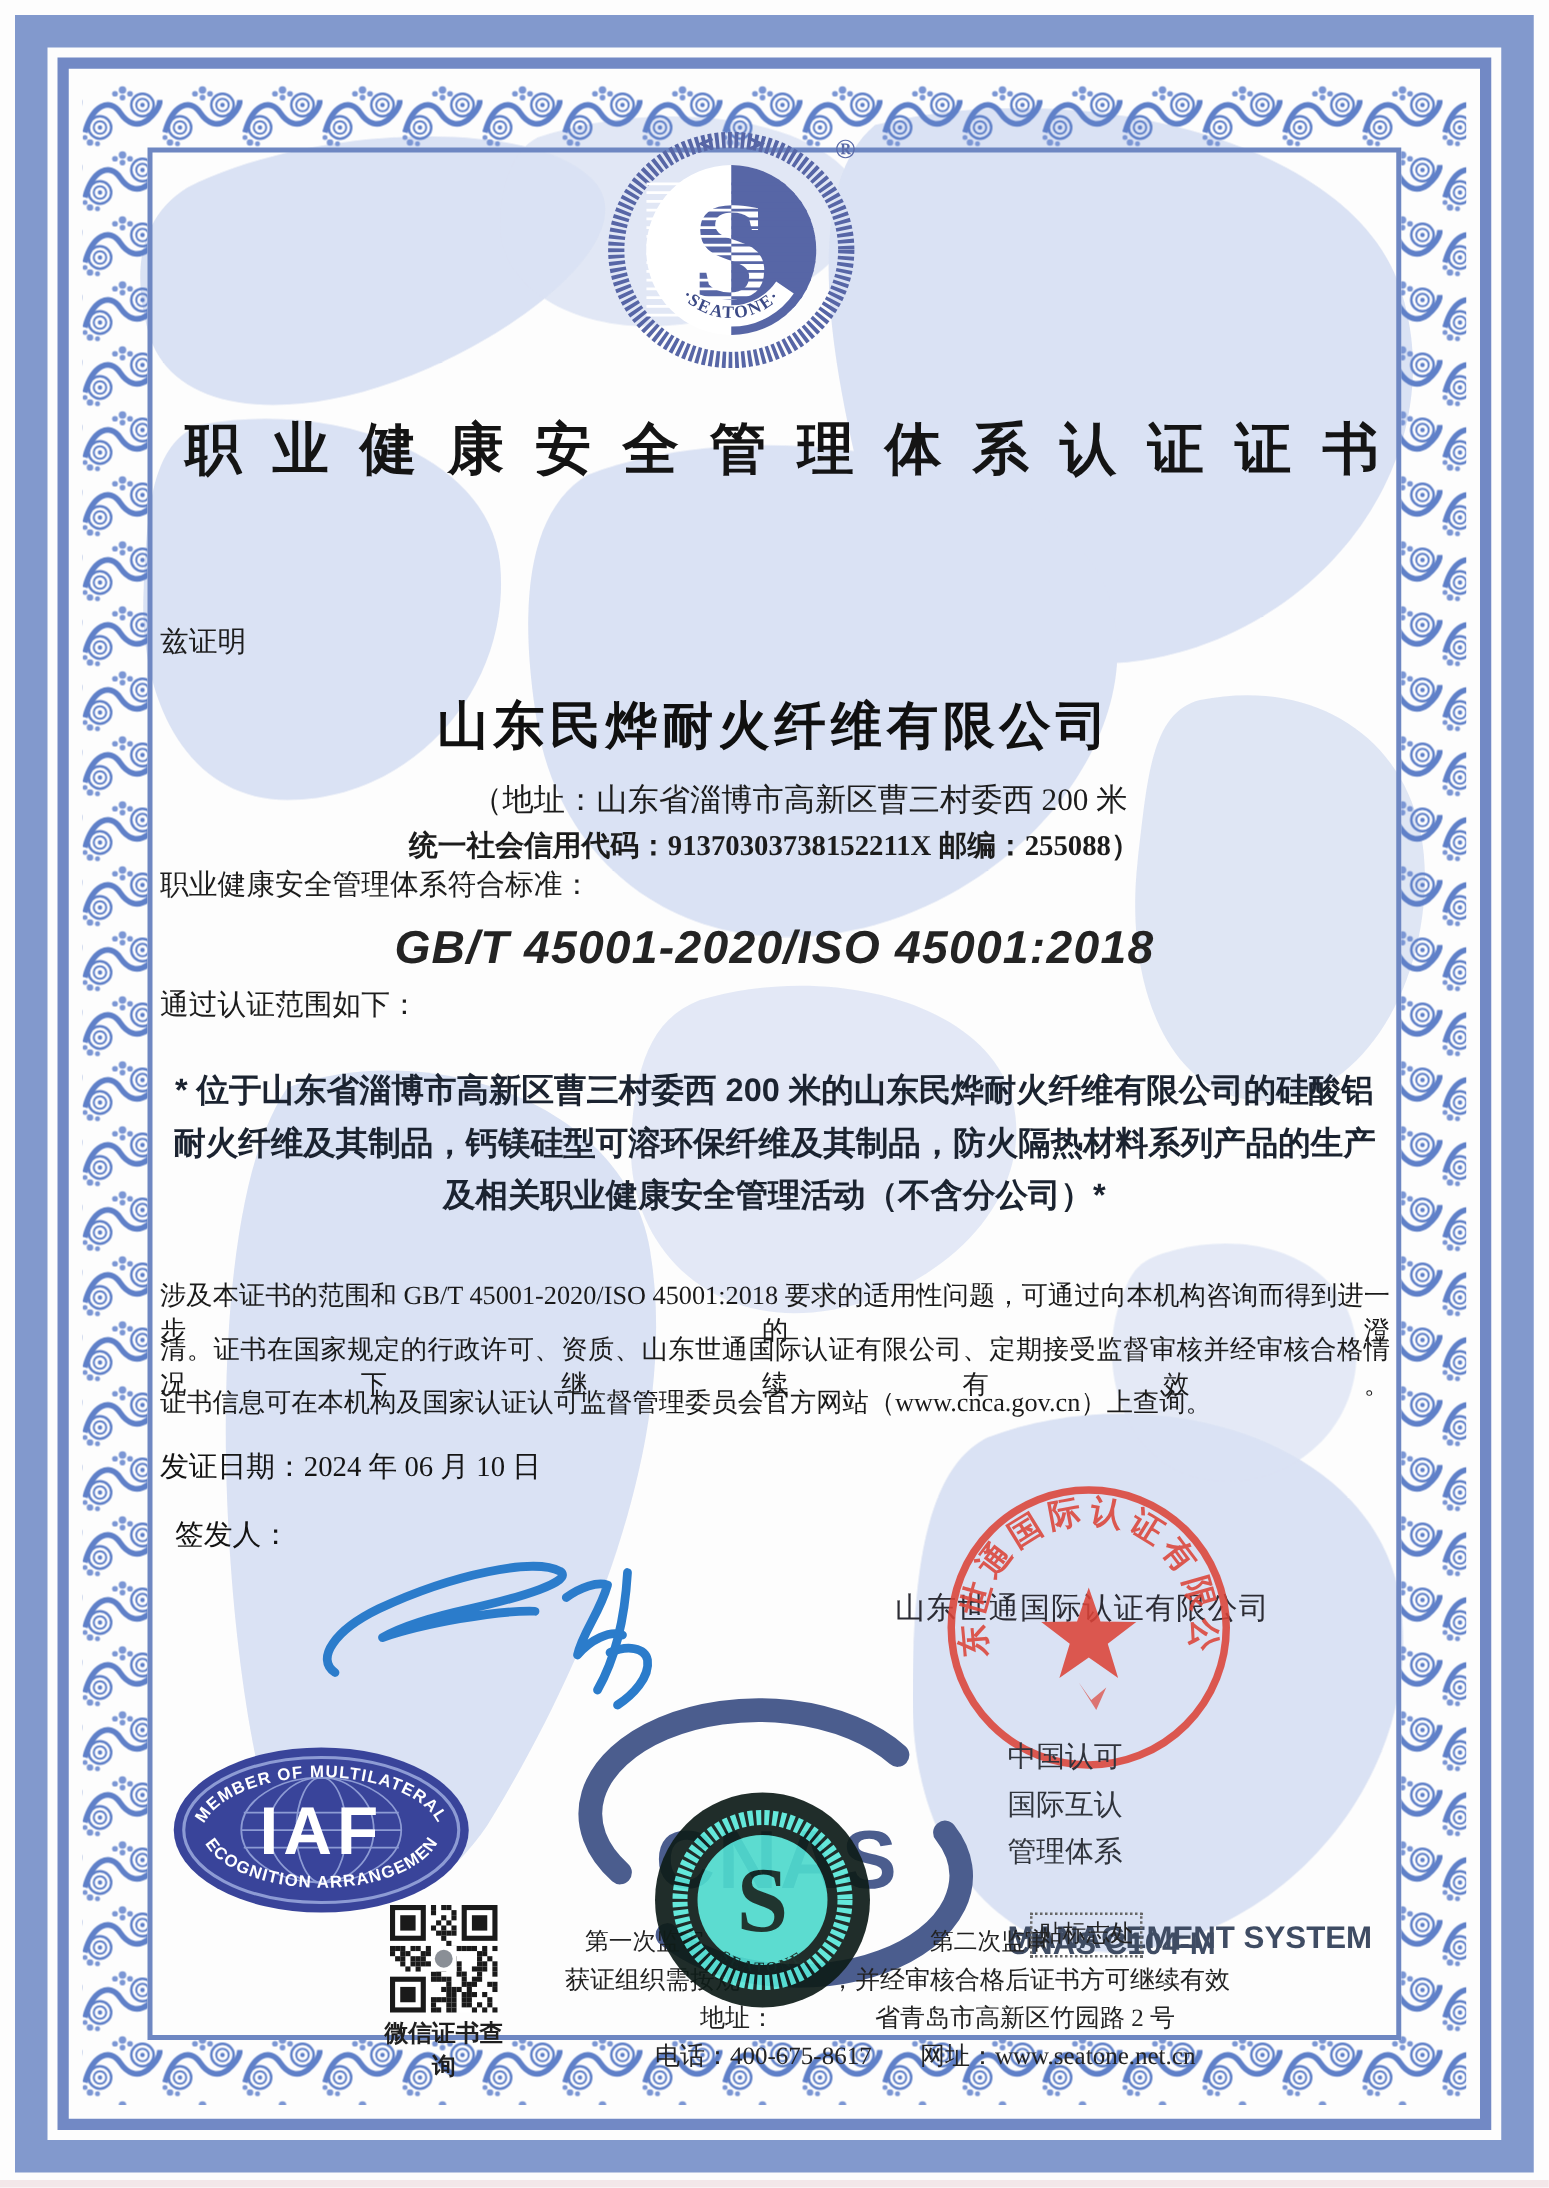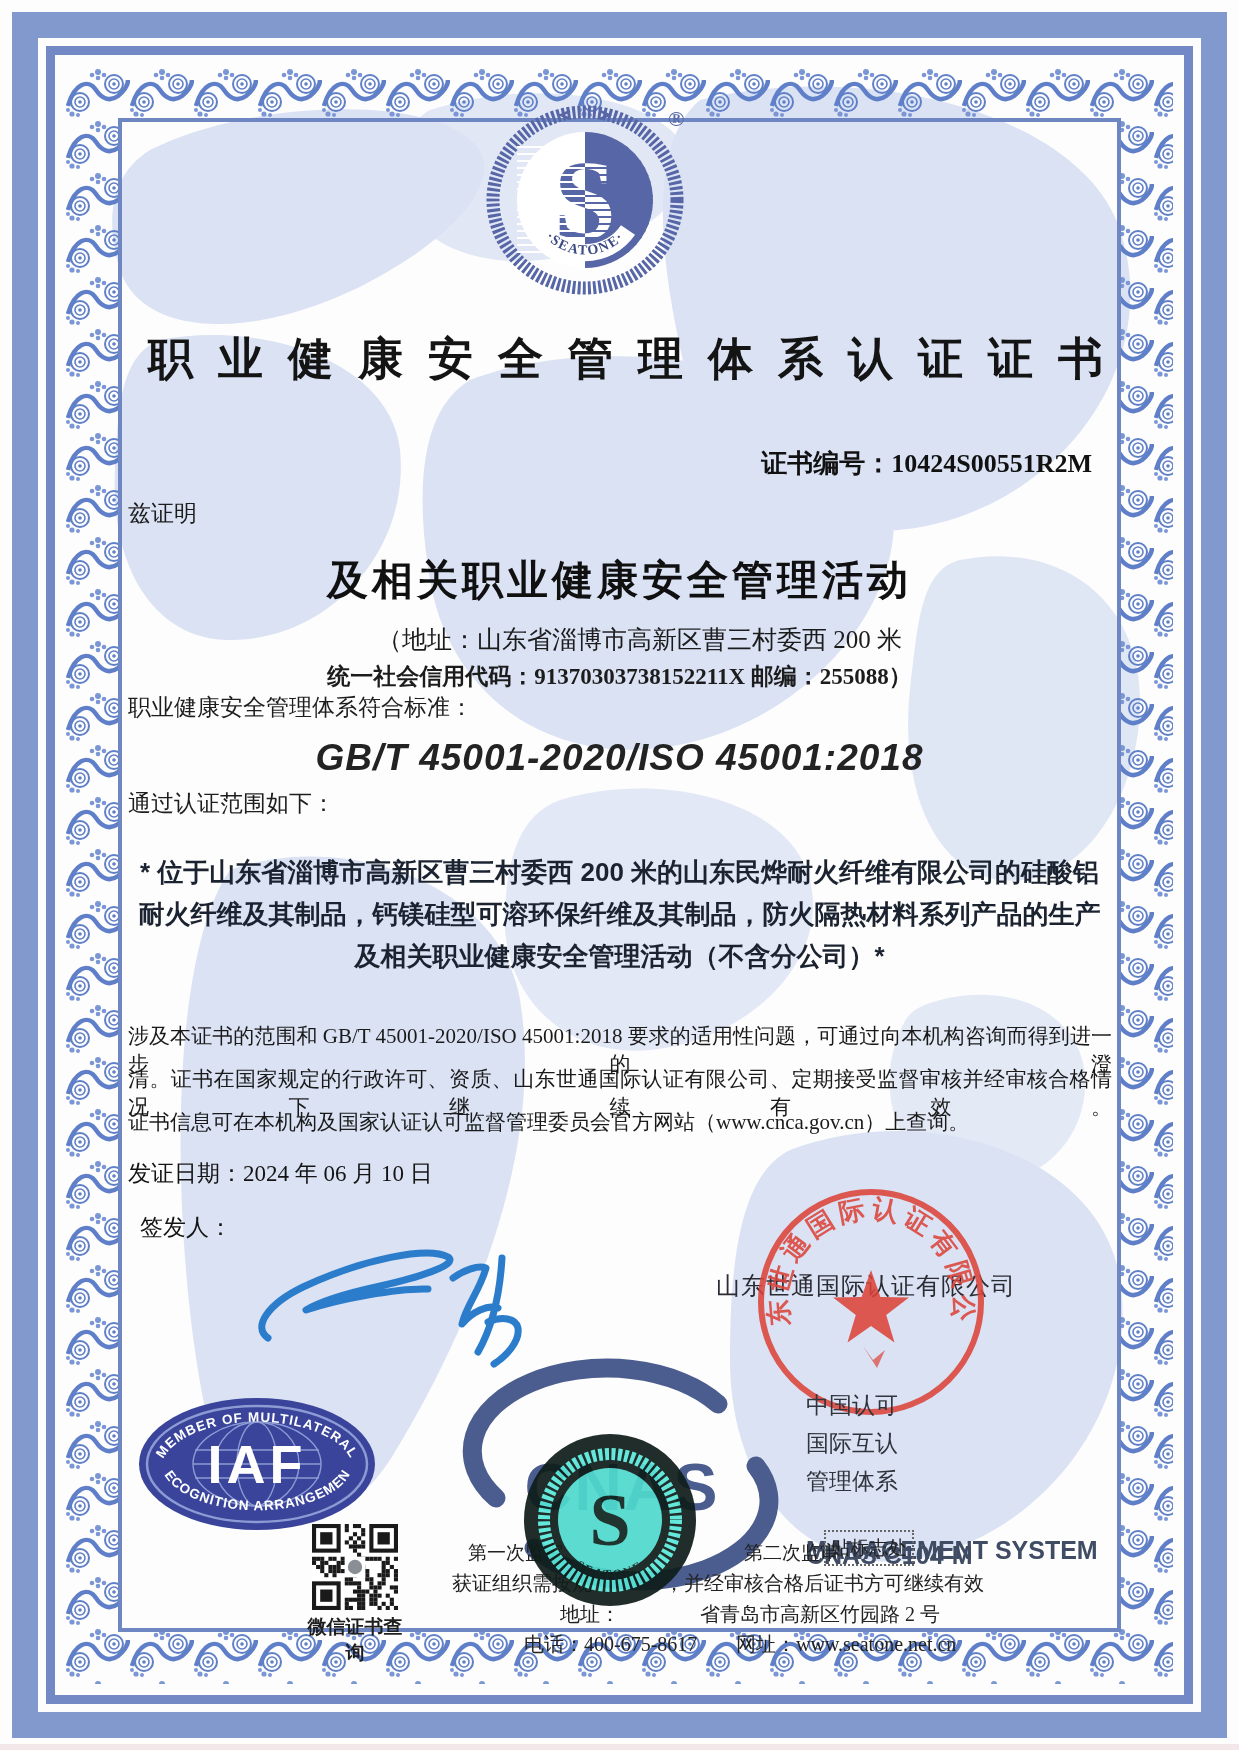--- a/index.html
+++ b/index.html
@@ -115,24 +115,23 @@
         <path id="seatArc" d="M68,133 A55,55 0 0 0 162,133" fill="none"></path>
       </defs>
     <text font-size="14" font-weight="bold" fill="#3c4a86" letter-spacing="1.5">
       <textPath href="#seatArc" startOffset="50%" text-anchor="middle">·SEATONE·</textPath>
     </text>
     <path d="M100,16 l-9,4 l9,4 M130,16 l9,4 l-9,4" stroke="#5766a6" stroke-width="2.5" fill="none"></path>
   </svg>
   <div class="reg-mark">®</div>
 
   <div class="centerline title">职业健康安全管理体系认证证书</div>
-  <div class="certno">证书编号：10424S00551R2M</div>
   <div class="label-left" style="top:498px;">兹证明</div>
 
-  <div class="centerline company">及相关职业健康安全管理活动</div>
+  <div class="centerline company">山东民烨耐火纤维有限公司</div>
   <div class="centerline addr">（地址：山东省淄博市高新区曹三村委西 200 米</div>
   <div class="centerline credit">统一社会信用代码：91370303738152211X 邮编：255088）</div>
 
   <div class="label-left" style="top:692px;">职业健康安全管理体系符合标准：</div>
   <div class="centerline standard sans">GB/T 45001-2020/ISO 45001:2018</div>
   <div class="label-left" style="top:788px;">通过认证范围如下：</div>
 
   <div class="centerline scopeline sans" style="top:842px;">* 位于山东省淄博市高新区曹三村委西 200 米的山东民烨耐火纤维有限公司的硅酸铝</div>
   <div class="centerline scopeline sans" style="top:884px;">耐火纤维及其制品，钙镁硅型可溶环保纤维及其制品，防火隔热材料系列产品的生产</div>
   <div class="centerline scopeline sans" style="top:926px;">及相关职业健康安全管理活动（不含分公司）*</div>

